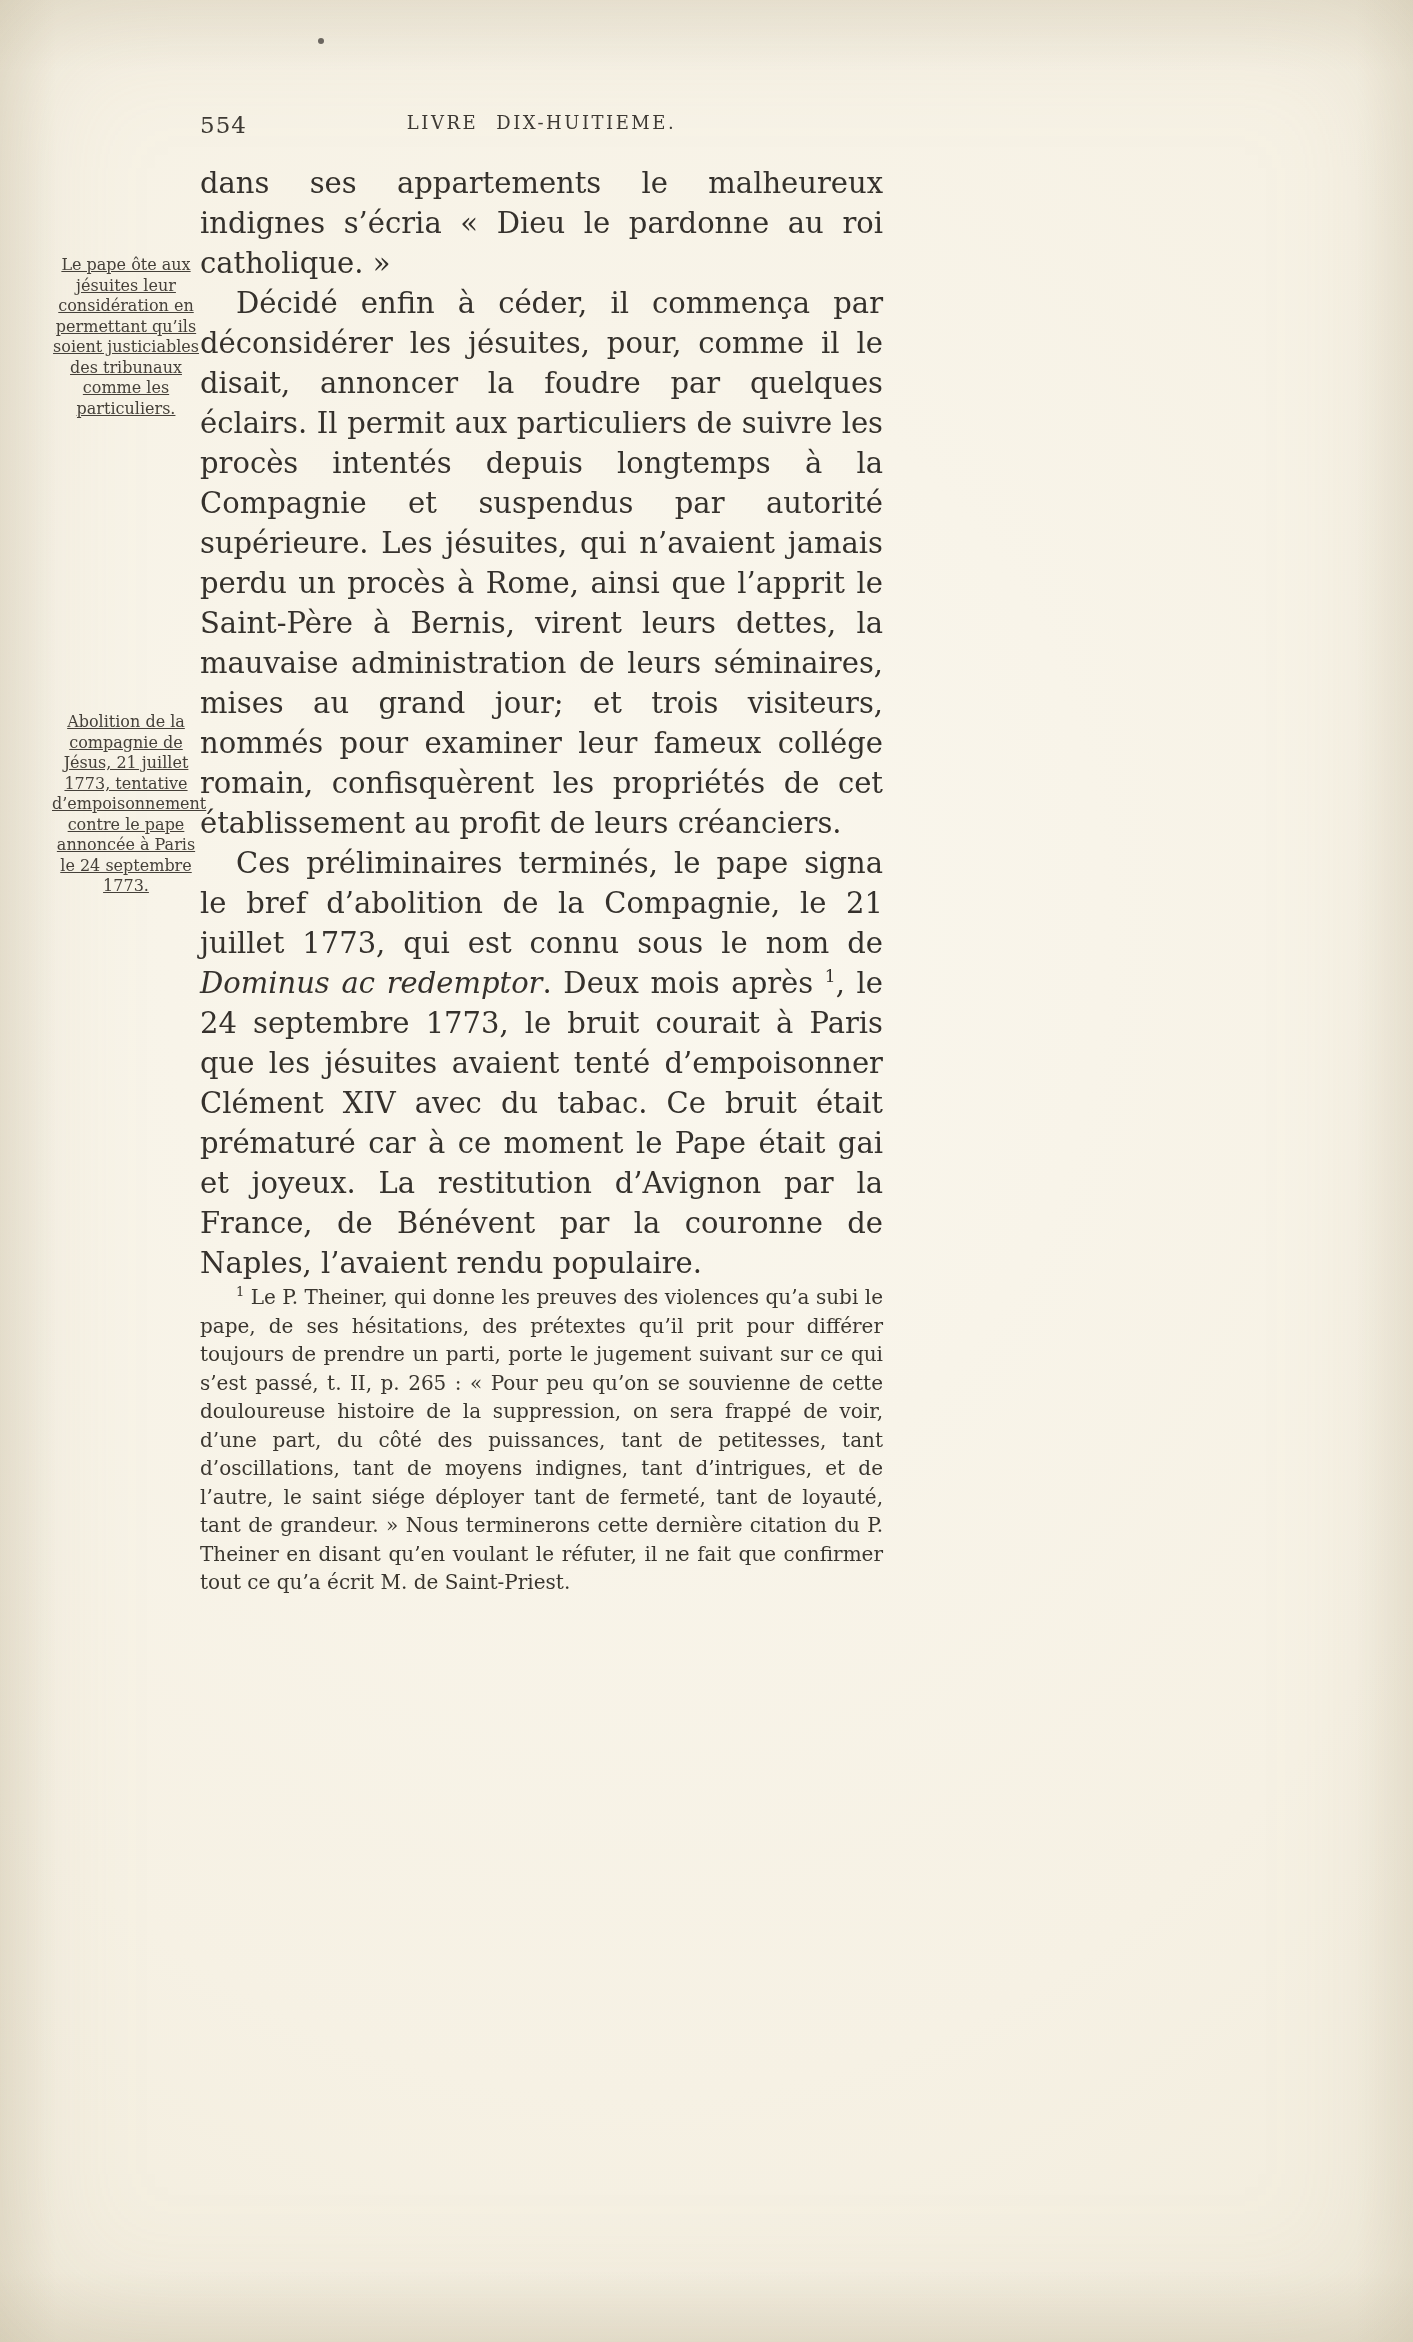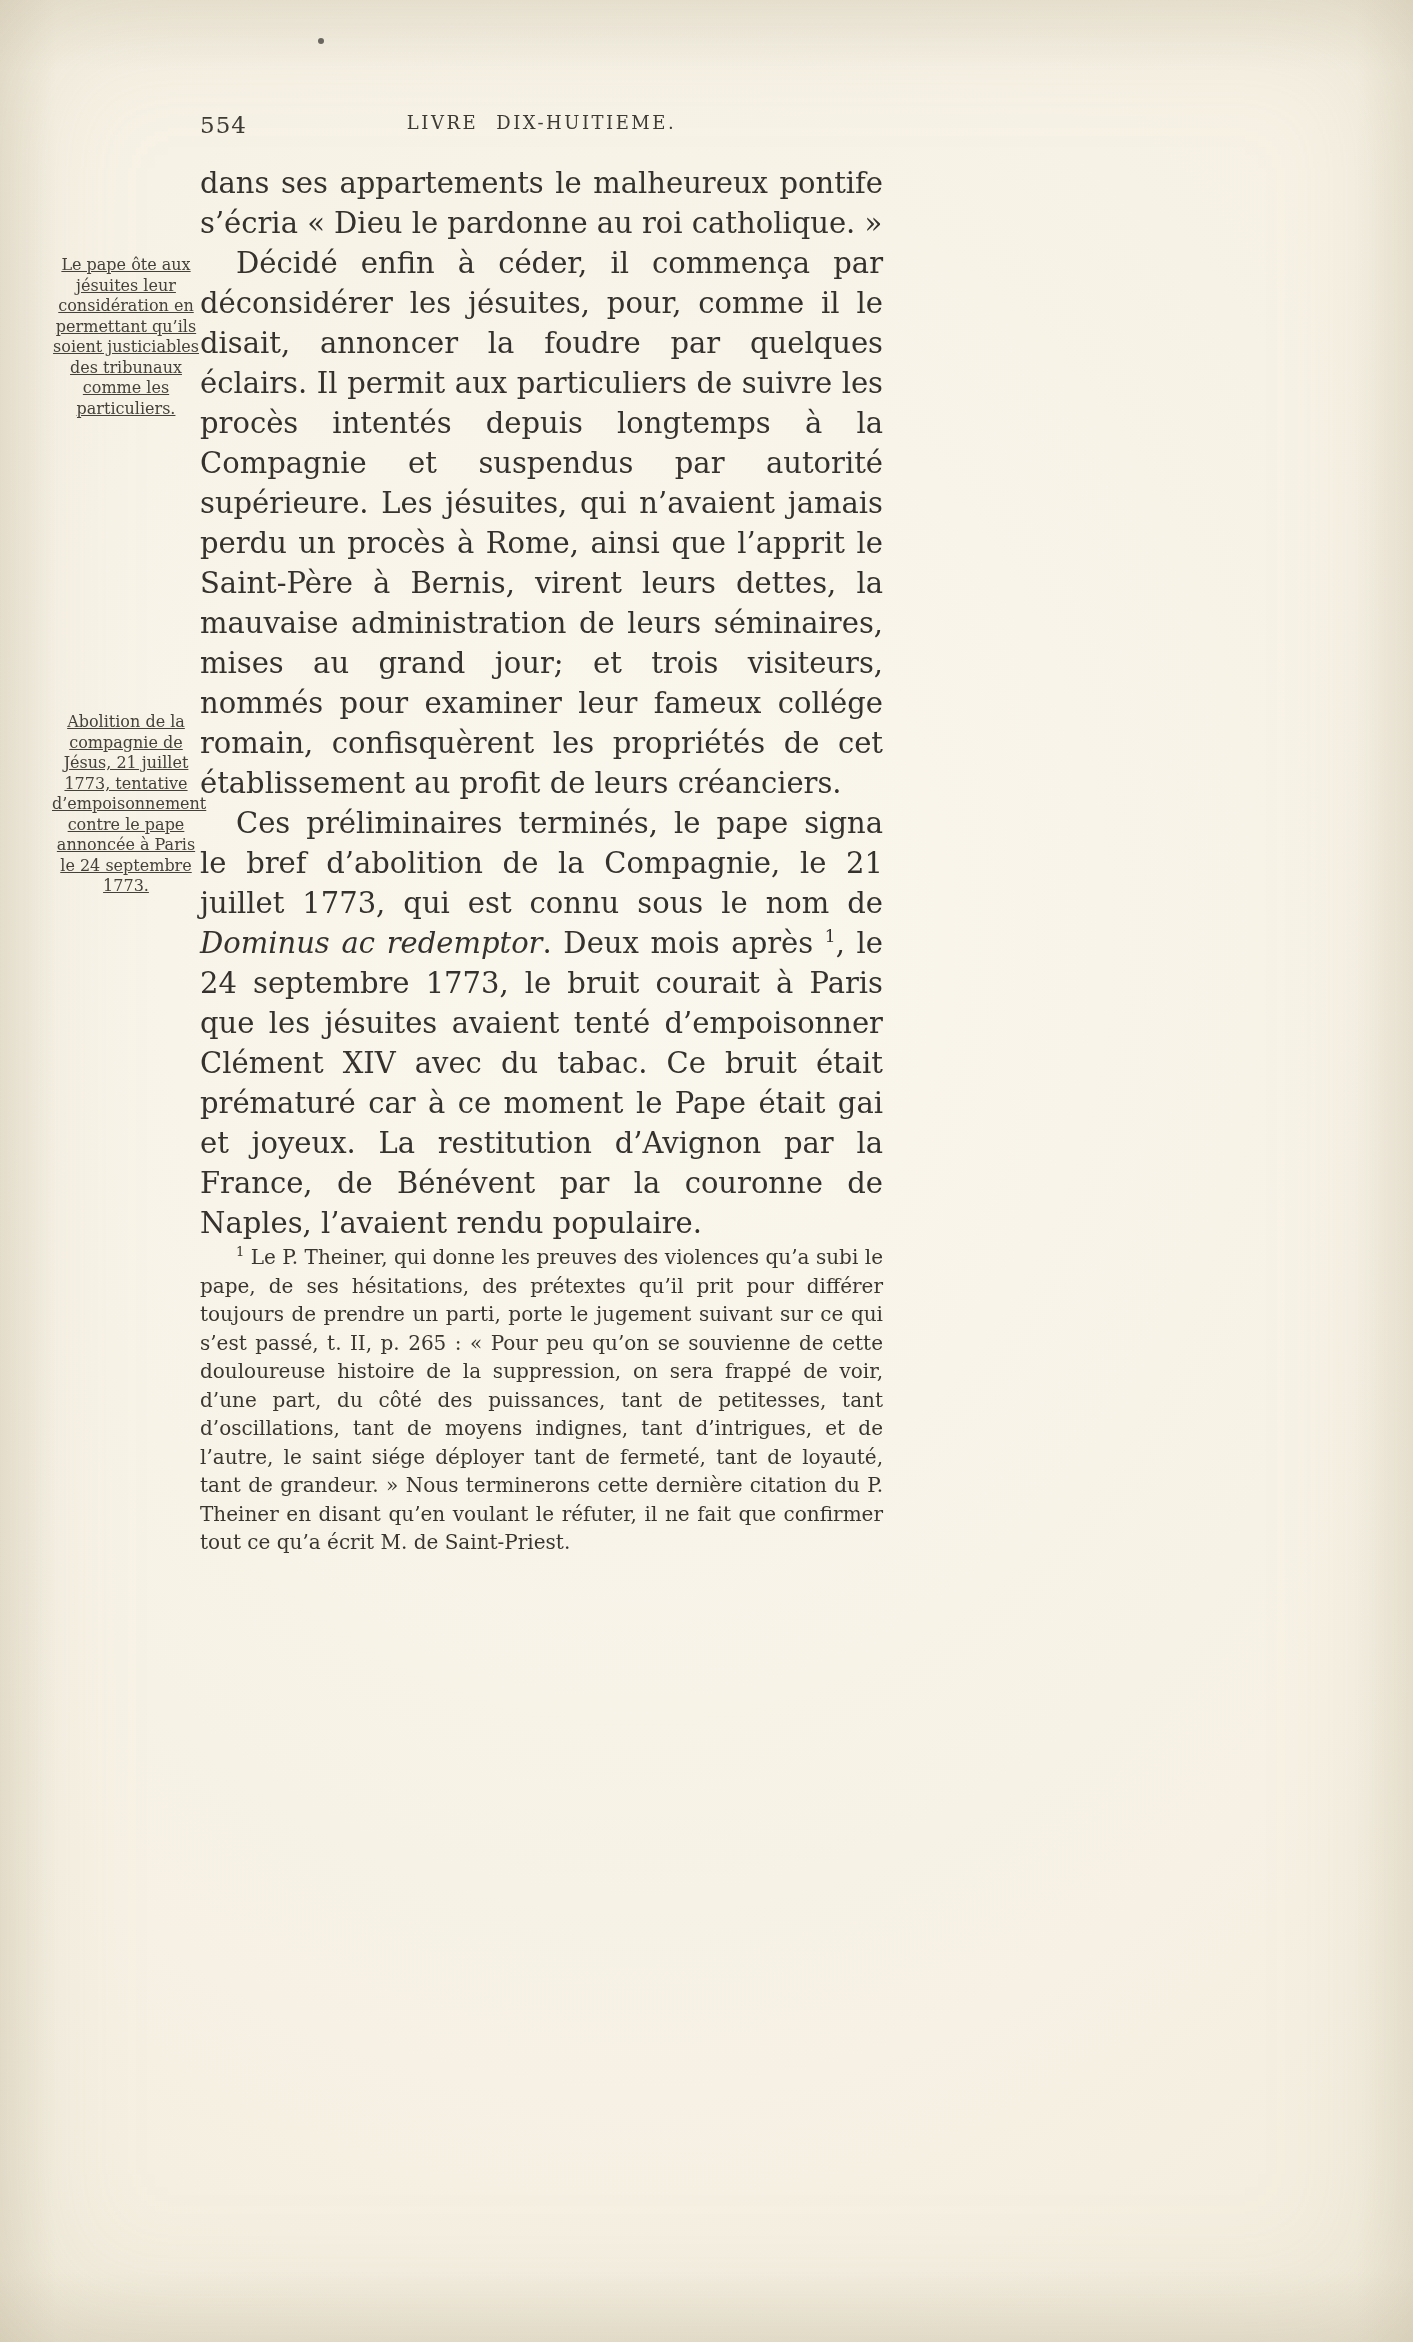--- a/index.html
+++ b/index.html
@@ -126,21 +126,21 @@
     <span class="page-number">554</span>
     <span class="running-title">LIVRE DIX-HUITIEME.</span>
   </div>
 
   <div class="margin-note note-1">Le pape ôte aux jésuites leur considération en permettant qu’ils soient justiciables des tribunaux comme les particuliers.</div>
 
   <div class="margin-note note-2">Abolition de la compagnie de Jésus, 21 juillet 1773, tentative d’empoisonnement contre le pape annoncée à Paris le 24 septembre 1773.</div>
 
   <div class="text-column">
 
-    <p class="continuation">dans ses appartements le malheureux pontife s’écria « Dieu le pardonne au roi catholique. »</p>
+    <p class="continuation">dans ses appartements le malheureux indignes s’écria « Dieu le pardonne au roi catholique. »</p>
 
     <p>Décidé enfin à céder, il commença par déconsidérer les jésuites, pour, comme il le disait, annoncer la foudre par quelques éclairs. Il permit aux particuliers de suivre les procès intentés depuis longtemps à la Compagnie et suspendus par autorité supérieure. Les jésuites, qui n’avaient jamais perdu un procès à Rome, ainsi que l’apprit le Saint-Père à Bernis, virent leurs dettes, la mauvaise administration de leurs séminaires, mises au grand jour; et trois visiteurs, nommés pour examiner leur fameux collége romain, confisquèrent les propriétés de cet établissement au profit de leurs créanciers.</p>
 
     <p>
       <span>Ces préliminaires terminés, le pape signa le bref d’abolition de la Compagnie, le 21 juillet 1773, qui est connu sous le nom de </span><i class="latin">Dominus ac redemptor</i><span>. Deux mois après </span><sup class="note-ref">1</sup><span>, le 24 septembre 1773, le bruit courait à Paris que les jésuites avaient tenté d’empoisonner Clément XIV avec du tabac. Ce bruit était prématuré car à ce moment le Pape était gai et joyeux. La restitution d’Avignon par la France, de Bénévent par la couronne de Naples, l’avaient rendu populaire.</span>
     </p>
 
     <p class="footnote">
       <sup>1</sup><span> Le P. Theiner, qui donne les preuves des violences qu’a subi le pape, de ses hésitations, des prétextes qu’il prit pour différer toujours de prendre un parti, porte le jugement suivant sur ce qui s’est passé, t. II, p. 265 : « Pour peu qu’on se souvienne de cette douloureuse histoire de la suppression, on sera frappé de voir, d’une part, du côté des puissances, tant de petitesses, tant d’oscillations, tant de moyens indignes, tant d’intrigues, et de l’autre, le saint siége déployer tant de fermeté, tant de loyauté, tant de grandeur. » Nous terminerons cette dernière citation du P. Theiner en disant qu’en voulant le réfuter, il ne fait que confirmer tout ce qu’a écrit M. de Saint-Priest.</span>
     </p>

